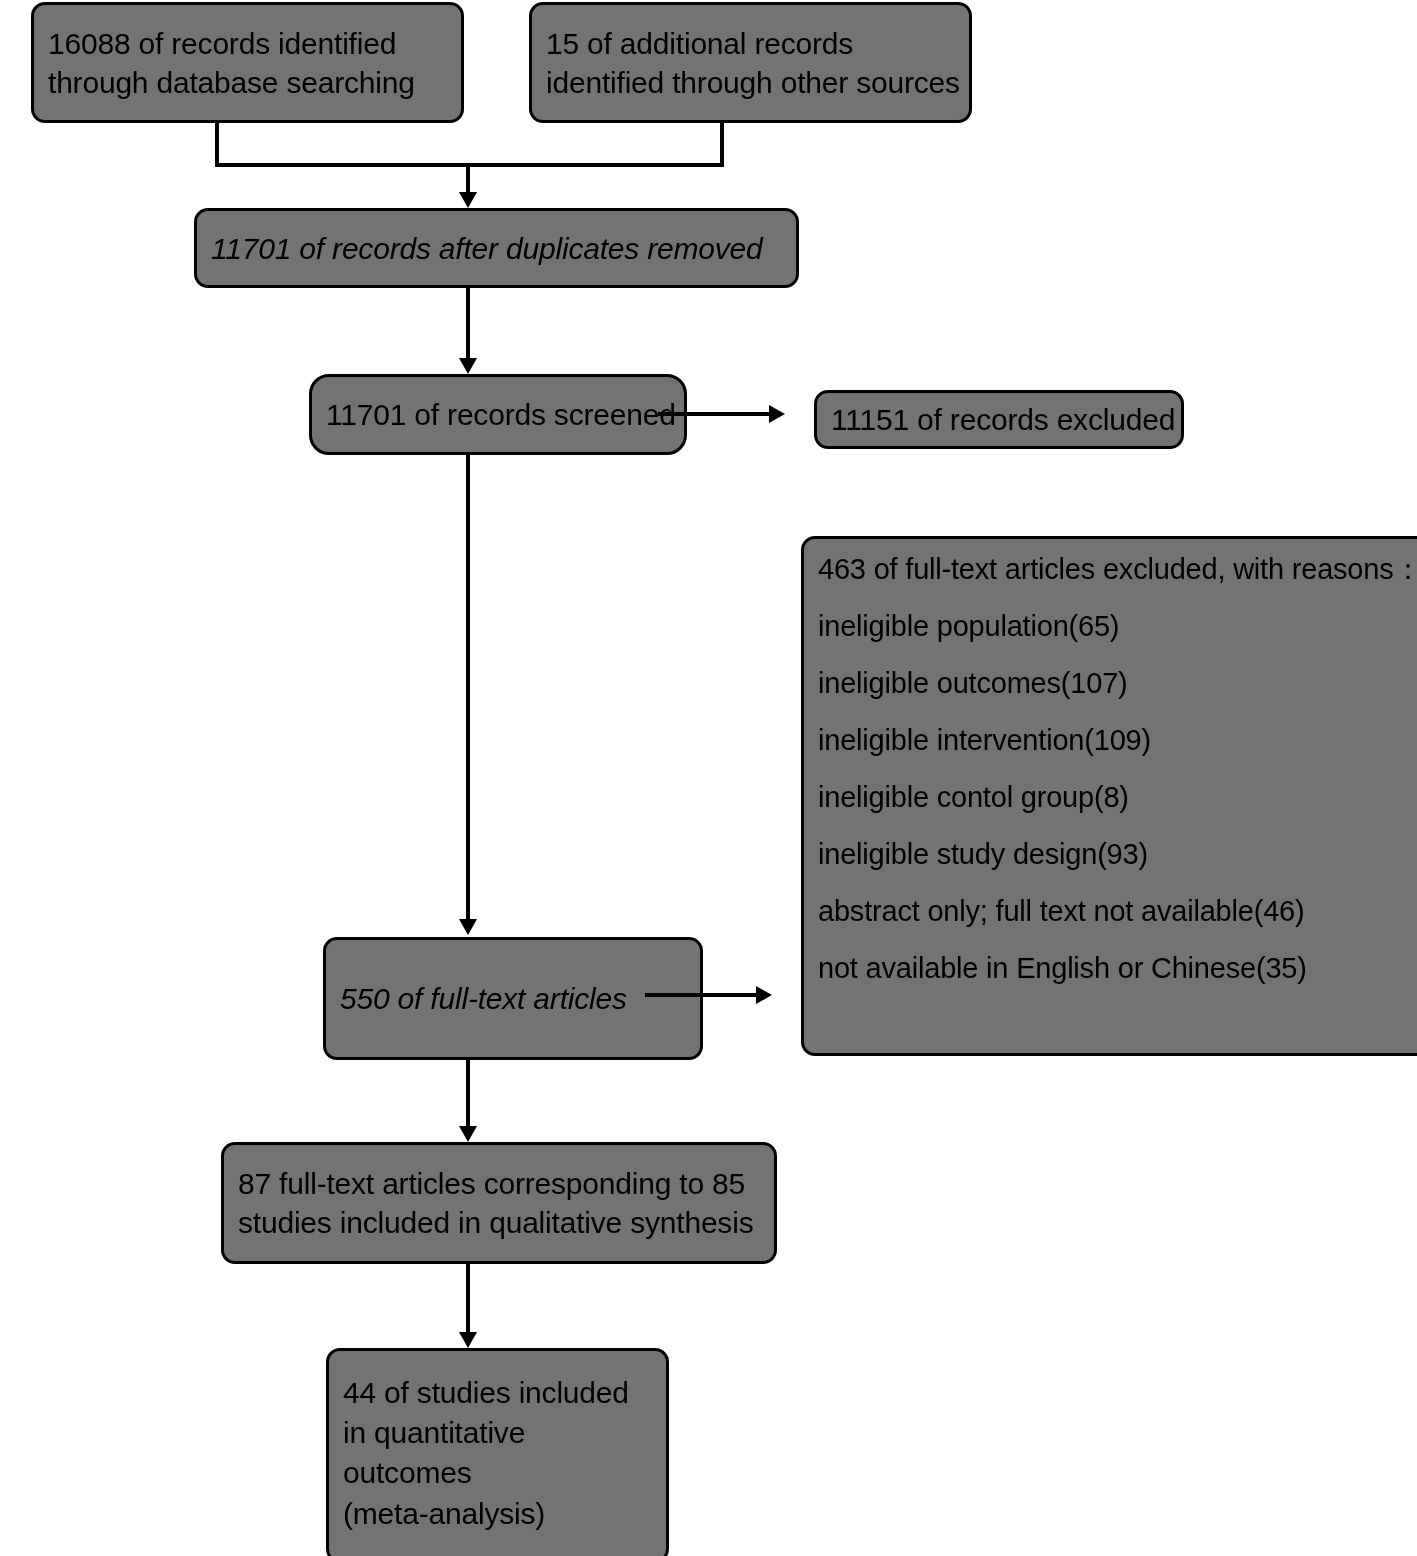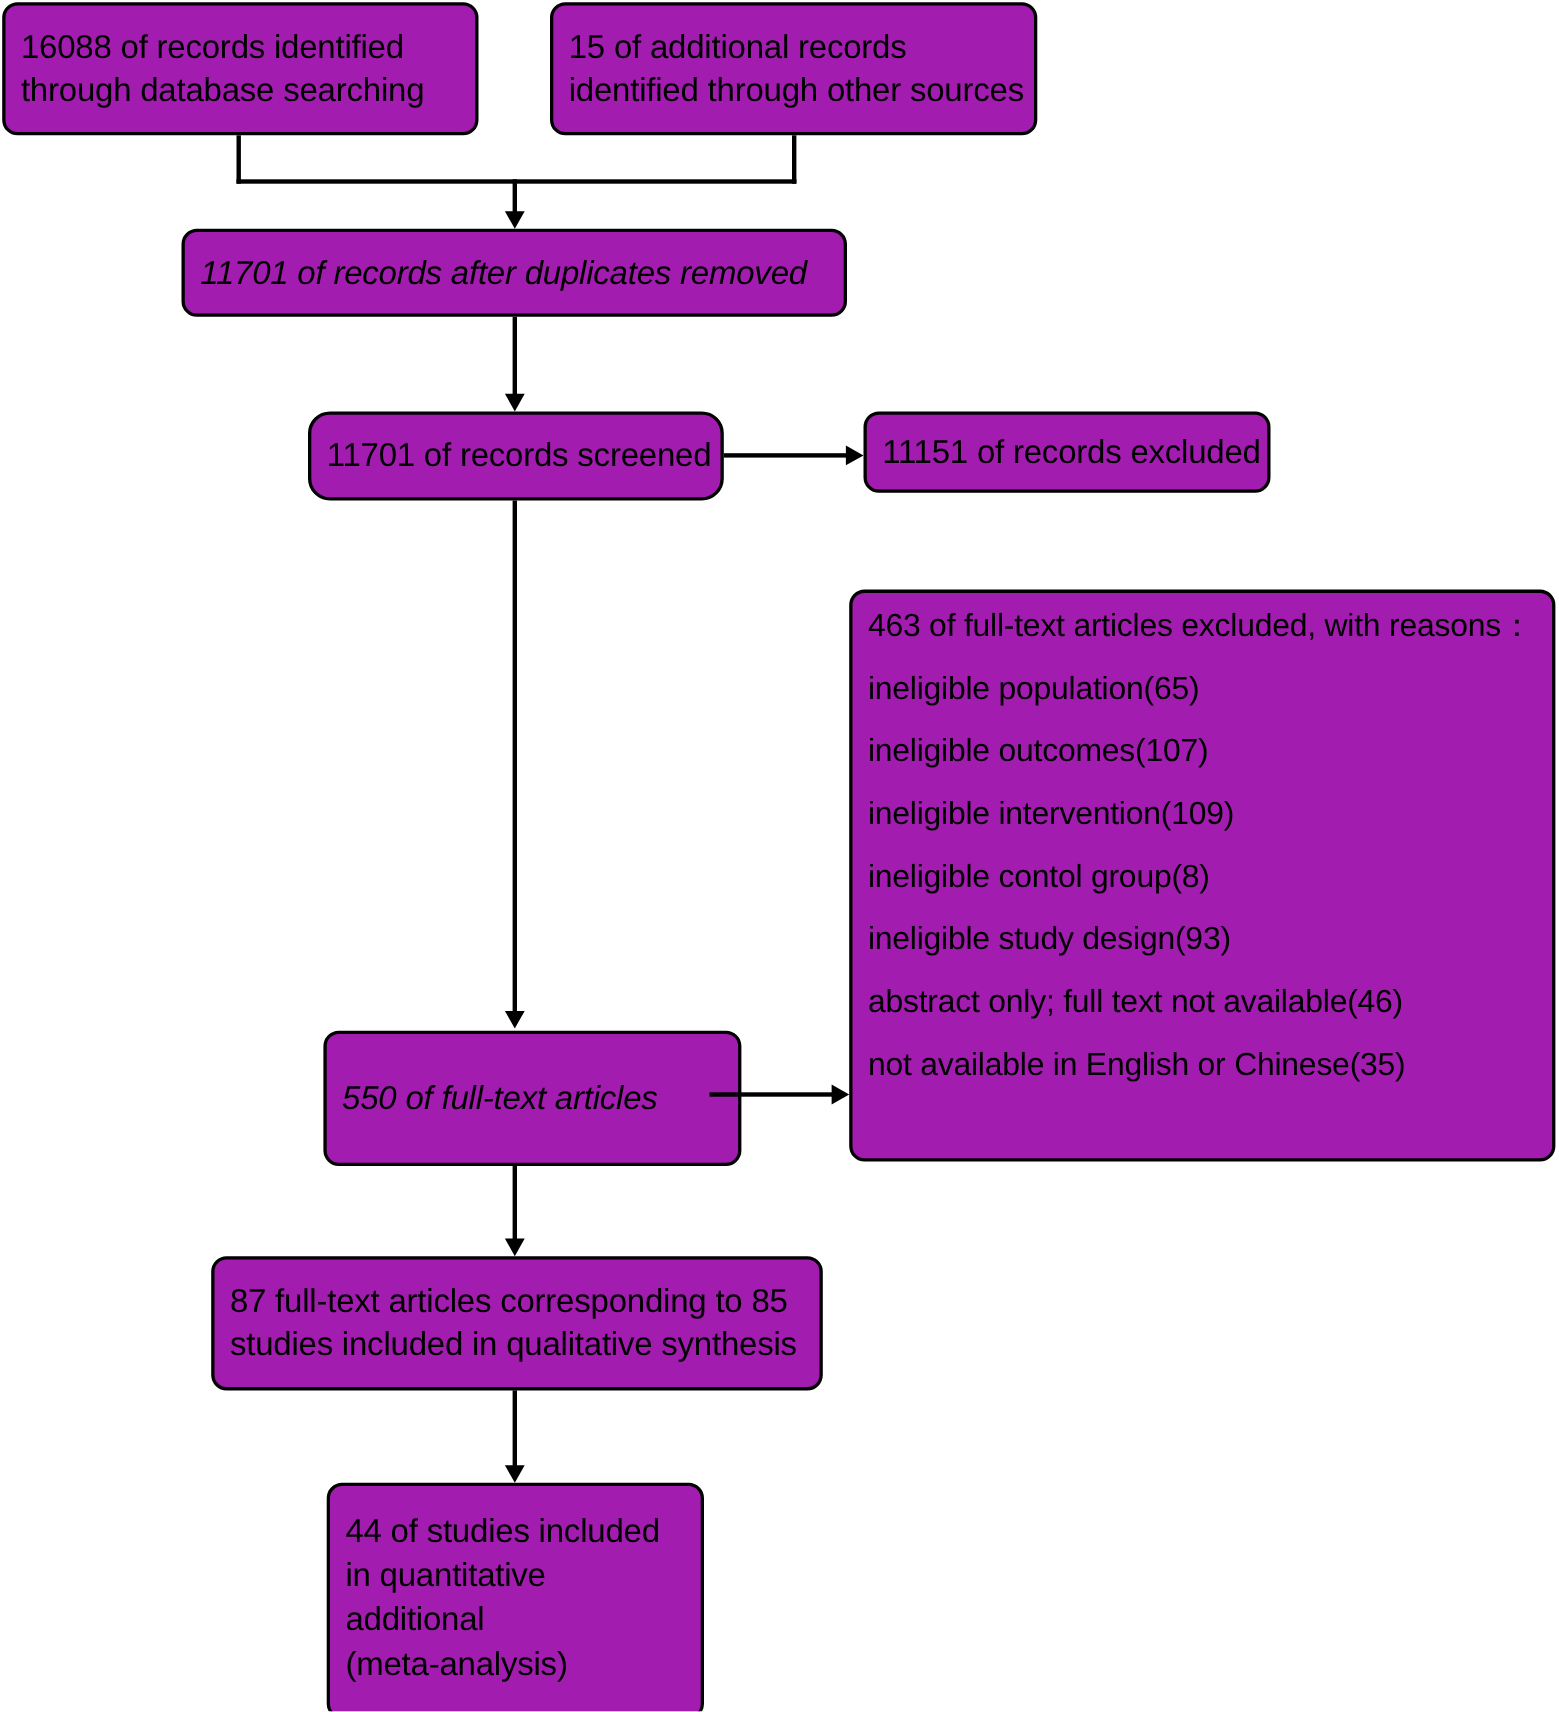--- a/index.html
+++ b/index.html
@@ -17,40 +17,41 @@
     width: 1417px;
     height: 1556px;
     background: #ffffff;
     overflow: hidden;
   }
   .flow-box {
     position: absolute;
     box-sizing: border-box;
     border: 3px solid #000000;
     border-radius: 14px;
-    background: #a21caf;
+    background: #737373;
     display: flex;
     flex-direction: column;
     justify-content: center;
+    margin-left: 29px;
   }
   .flow-box .line {
     display: block;
     font-size: 30px;
     line-height: 1.30;
     white-space: pre;
     letter-spacing: -0.2px;
   }
   .box-pad-left { padding-left: 14px; padding-right: 10px; }
 
   
   #box-db-search   { left: 2px;   top: 2px;    width: 433px; height: 121px; }
   #box-other-src   { left: 500px; top: 2px;    width: 443px; height: 121px; }
   #box-dedup       { left: 165px; top: 208px;  width: 605px; height: 80px; font-style: italic;  }
   #box-screened    { left: 280px; top: 374px;  width: 378px; height: 81px; border-radius: 20px;  }
-  #box-rec-excl    { left: 785px; top: 374px;  width: 370px; height: 74px;  }
+  #box-rec-excl    { left: 785px; top: 390px;  width: 370px; height: 59px;  }
   #box-reasons     { left: 772px; top: 536px;  width: 642px; height: 520px; justify-content: flex-start; padding-top: 16px; }
   #box-eligibility { left: 294px; top: 937px;  width: 380px; height: 123px; font-style: italic; }
   #box-qualitative { left: 192px; top: 1142px; width: 556px; height: 122px; }
   #box-quantitative{ left: 297px; top: 1348px; width: 343px; height: 215px; justify-content: flex-start; padding-top: 22px; }
 
   #box-reasons .line { line-height: 1.0; margin-bottom: 28px; font-size: 29px; }
   #box-reasons .line:last-child { margin-bottom: 0; }
   #box-quantitative .line { line-height: 1.34; }
 
   
@@ -118,21 +119,21 @@
   </div>
 
   <div class="flow-box box-pad-left" id="box-qualitative">
     <span class="line">87 full-text articles corresponding to 85</span>
     <span class="line">studies included in qualitative synthesis</span>
   </div>
 
   <div class="flow-box box-pad-left" id="box-quantitative">
     <span class="line">44 of studies included</span>
     <span class="line">in quantitative</span>
-    <span class="line">additional</span>
+    <span class="line">outcomes</span>
     <span class="line">(meta-analysis)</span>
   </div>
 
   <div class="stroke" style="left:215px; top:123px; width:4px; height:44px;"></div>
   <div class="stroke" style="left:720px; top:123px; width:4px; height:44px;"></div>
   <div class="stroke" style="left:215px; top:163px; width:509px; height:4px;"></div>
   <div class="stroke" style="left:466px; top:163px; width:4px; height:32px;"></div>
   <div class="arrow-down" style="left:459px; top:192px;"></div>
 
   <div class="stroke" style="left:466px; top:288px; width:4px; height:72px;"></div>

